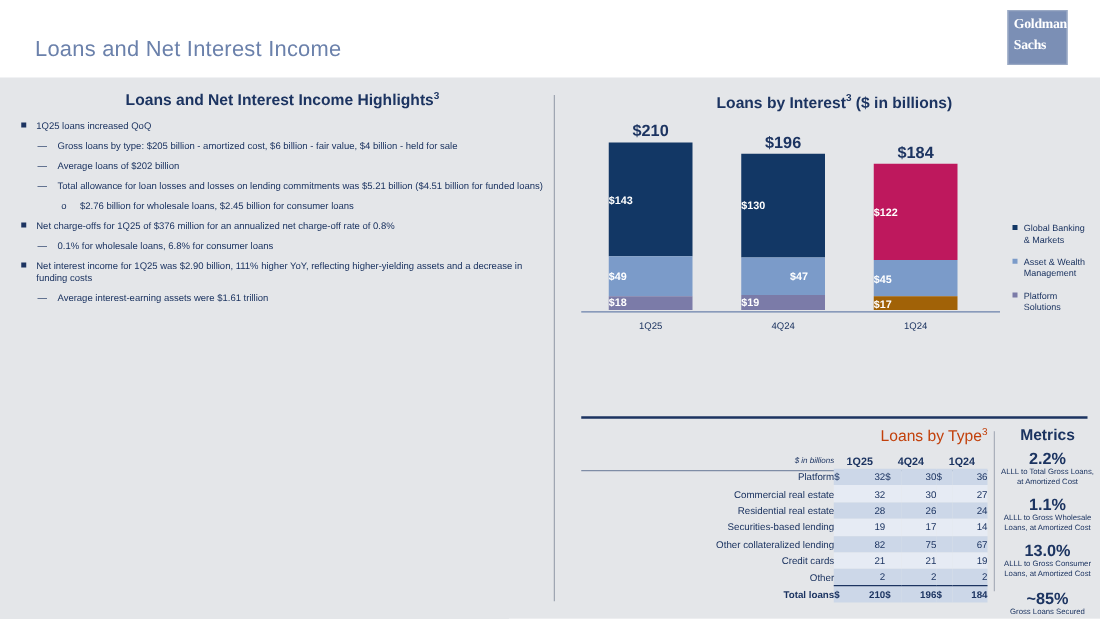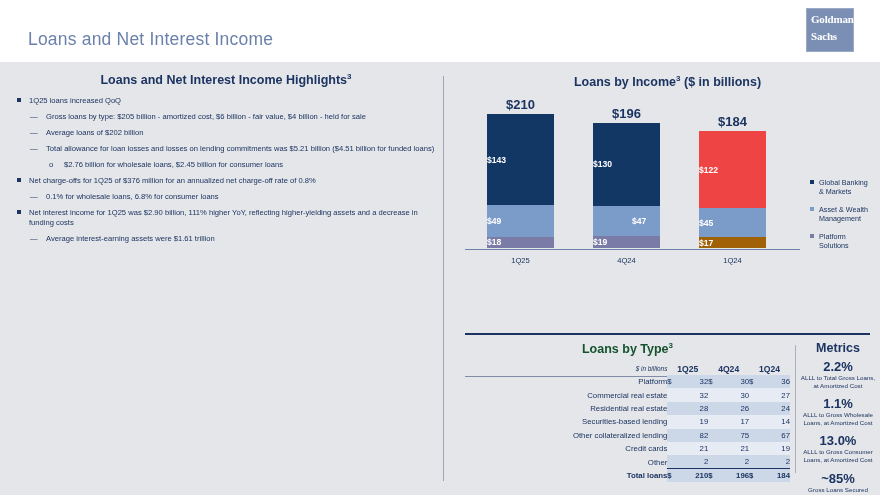--- a/index.html
+++ b/index.html
@@ -54,22 +54,22 @@
   .bar-x{position:absolute;bottom:1px;width:67px;text-align:center;font-size:7.6px;
          color:#1c3461;}
   #axis-line{position:absolute;left:0;bottom:16px;width:335px;height:0;
              border-top:1.4px solid #6b81ab;}
   #legend{position:absolute;left:345px;top:80px;width:62px;}
   .lg-item{position:relative;padding-left:9px;margin-bottom:9px;
            font-size:7.2px;line-height:9px;color:#1c3461;}
   .lg-item .sw{position:absolute;left:0;top:2px;width:4px;height:4px;}
 
   
-  #tbl-title{position:absolute;left:465px;top:279px;width:325px;text-align:center;
-             font-size:12.5px;font-weight:700;color:#14532d;}
+  #tbl-title{position:absolute;left:465px;top:279px;width:325px;text-align:right;
+             font-size:12.5px;font-weight:400;color:#c2410c;}
   #tbl-title sup{font-size:8px;}
   #lbt{position:absolute;left:465px;top:300px;width:325px;color:#1c3461;}
   #lbt table{border-collapse:collapse;width:325px;font-size:7.8px;}
   #lbt th,#lbt td{padding:0;}
   .hd-unit{text-align:right;font-style:italic;font-size:6.4px;font-weight:400;
            padding-right:5px;height:13px;}
   .hd-per{text-align:center;font-size:8.6px;font-weight:700;height:13px;}
   .rlabel{text-align:right;padding-right:5px;height:13.4px;white-space:nowrap;}
   .cur{width:13px;text-align:left;padding-left:4px;}
   .num{text-align:right;padding-right:5px;}
@@ -114,21 +114,21 @@
         <div class="bl l2"><span class="mk">—</span><span>Average loans of $202 billion</span></div>
         <div class="bl l2"><span class="mk">—</span><span>Total allowance for loan losses and losses on lending commitments was $5.21 billion ($4.51 billion for funded loans)</span></div>
         <div class="bl l3"><span class="mk">o</span><span>$2.76 billion for wholesale loans, $2.45 billion for consumer loans</span></div>
         <div class="bl l1"><span class="mk"></span><span>Net charge-offs for 1Q25 of $376 million for an annualized net charge-off rate of 0.8%</span></div>
         <div class="bl l2"><span class="mk">—</span><span>0.1% for wholesale loans, 6.8% for consumer loans</span></div>
         <div class="bl l1"><span class="mk"></span><span>Net interest income for 1Q25 was $2.90 billion, 111% higher YoY, reflecting higher-yielding assets and a decrease in funding costs</span></div>
         <div class="bl l2"><span class="mk">—</span><span>Average interest-earning assets were $1.61 trillion</span></div>
       </div>
   </div>
 
-  <div id="chart-title"><span>Loans by Income</span><sup>3</sup> <span>($ in billions)</span></div>
+  <div id="chart-title"><span>Loans by Interest</span><sup>3</sup> <span>($ in billions)</span></div>
 
   <div id="chart-area">
     <div id="plot">
       <div id="axis-line"></div>
     <div class="bar-col" style="left: 22px;">
           <div class="seg" style="height: 91.2476px; background: rgb(18, 55, 101);">
             <span>$143</span>
           </div>
           <div class="seg" style="height: 31.2667px; background: rgb(123, 155, 201);">
             <span>$49</span>
@@ -146,21 +146,21 @@
           <div class="seg" style="height: 29.9905px; background: rgb(123, 155, 201); padding-left: 39px;">
             <span>$47</span>
           </div>
           <div class="seg" style="height: 12.1238px; background: rgb(123, 123, 168);">
             <span>$19</span>
           </div>
         </div>
         <div class="bar-total" style="left: 128px; bottom: 145.067px;">$196</div>
         <div class="bar-x" style="left: 128px;">4Q24</div>
         <div class="bar-col" style="left: 234px;">
-          <div class="seg" style="height: 77.8476px; background: #ef4444;">
+          <div class="seg" style="height: 77.8476px; background: #be185d;">
             <span>$122</span>
           </div>
           <div class="seg" style="height: 28.7143px; background: rgb(123, 155, 201);">
             <span>$45</span>
           </div>
           <div class="seg" style="height: 10.8476px; background: #a16207;">
             <span>$17</span>
           </div>
         </div>
         <div class="bar-total" style="left: 234px; bottom: 137.41px;">$184</div>

